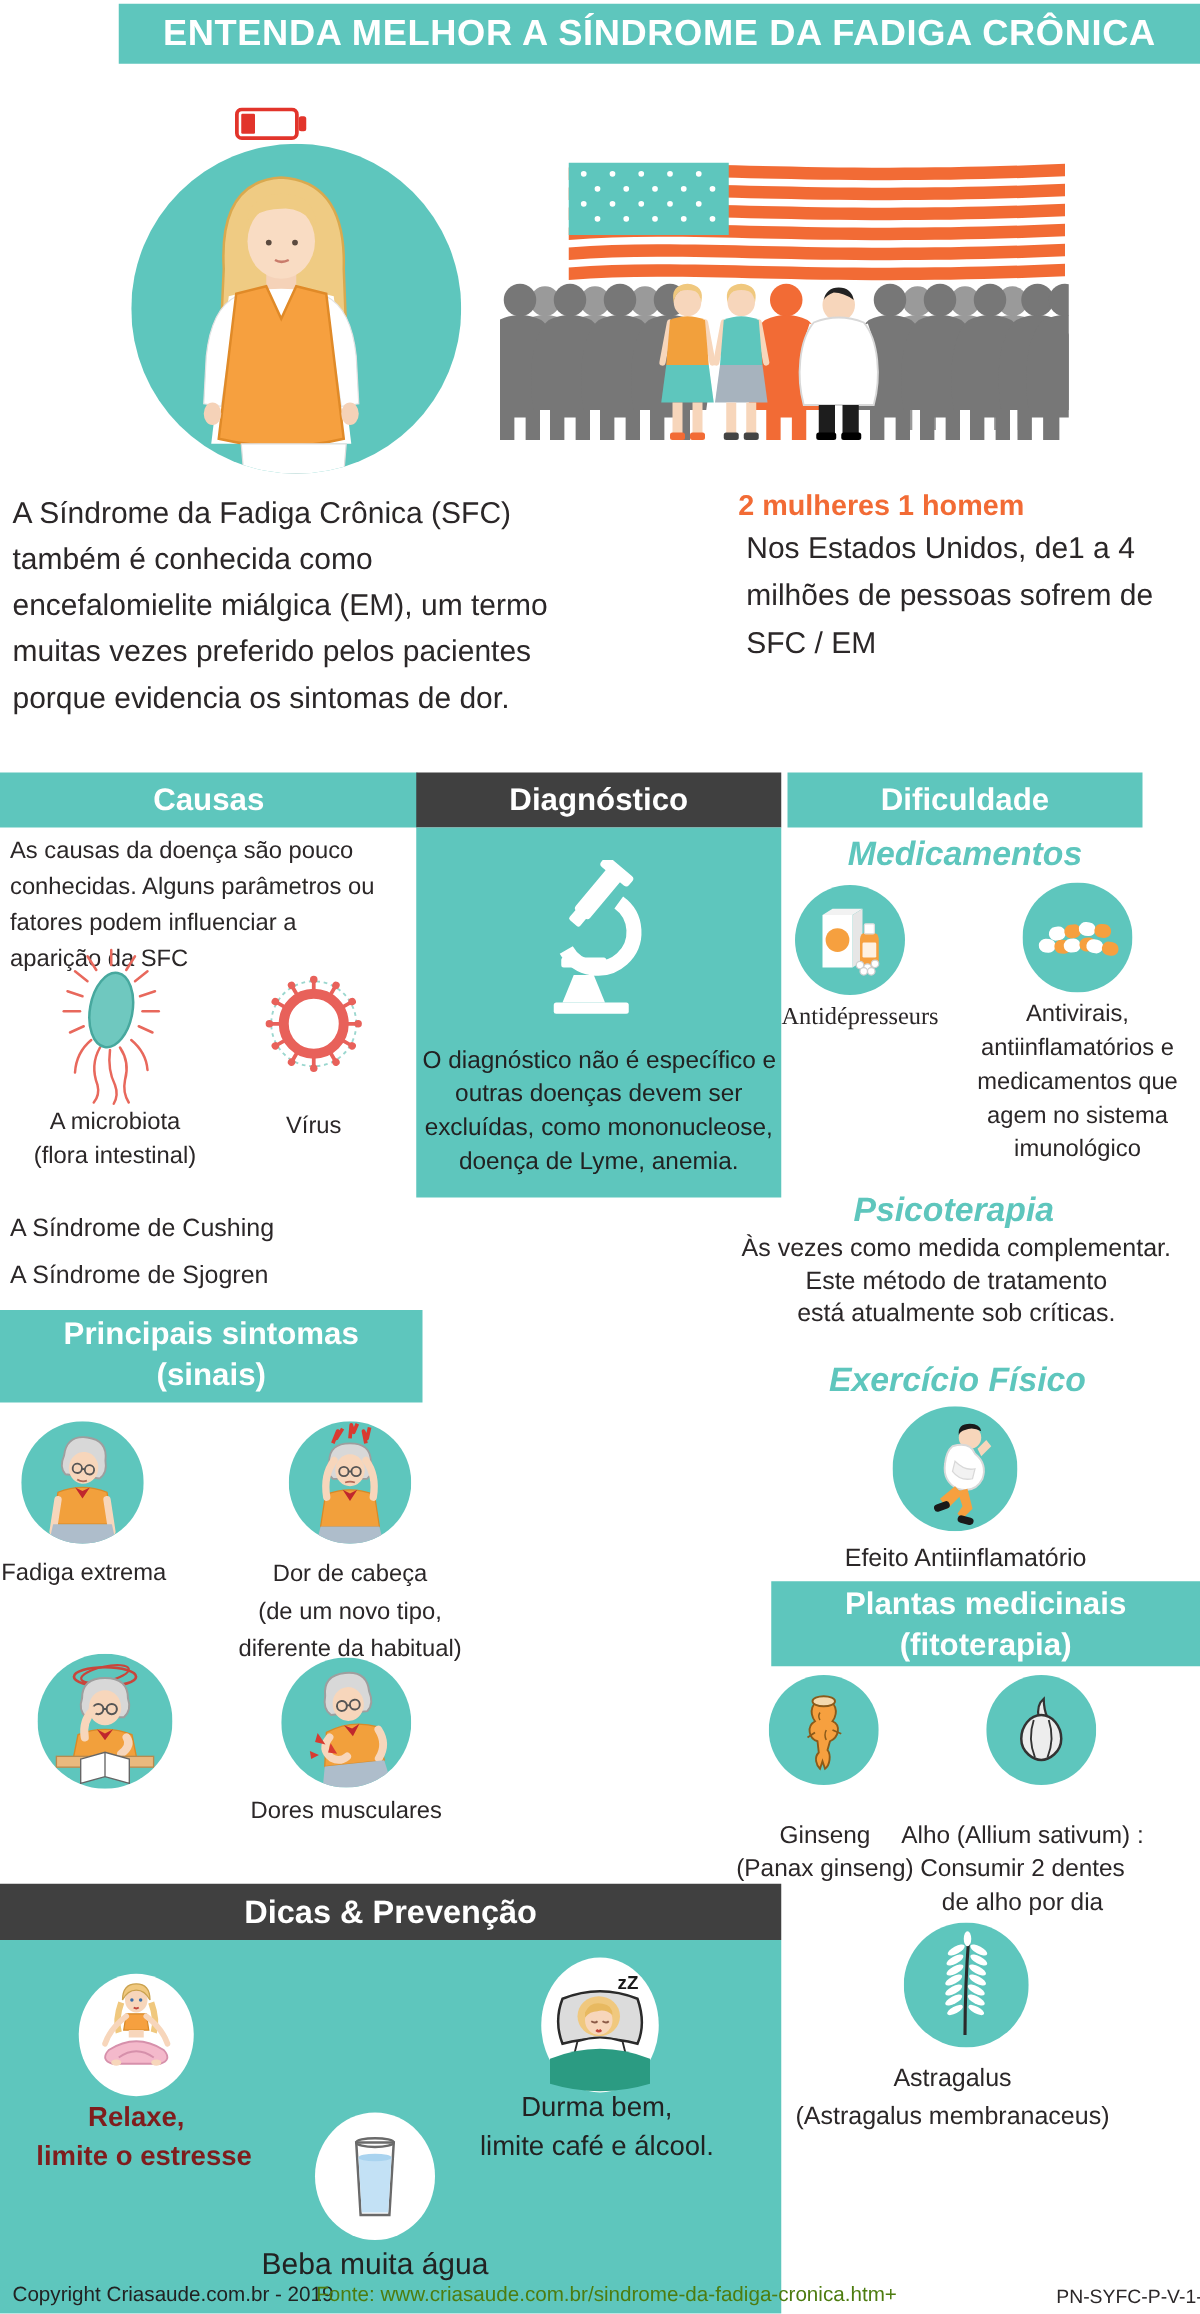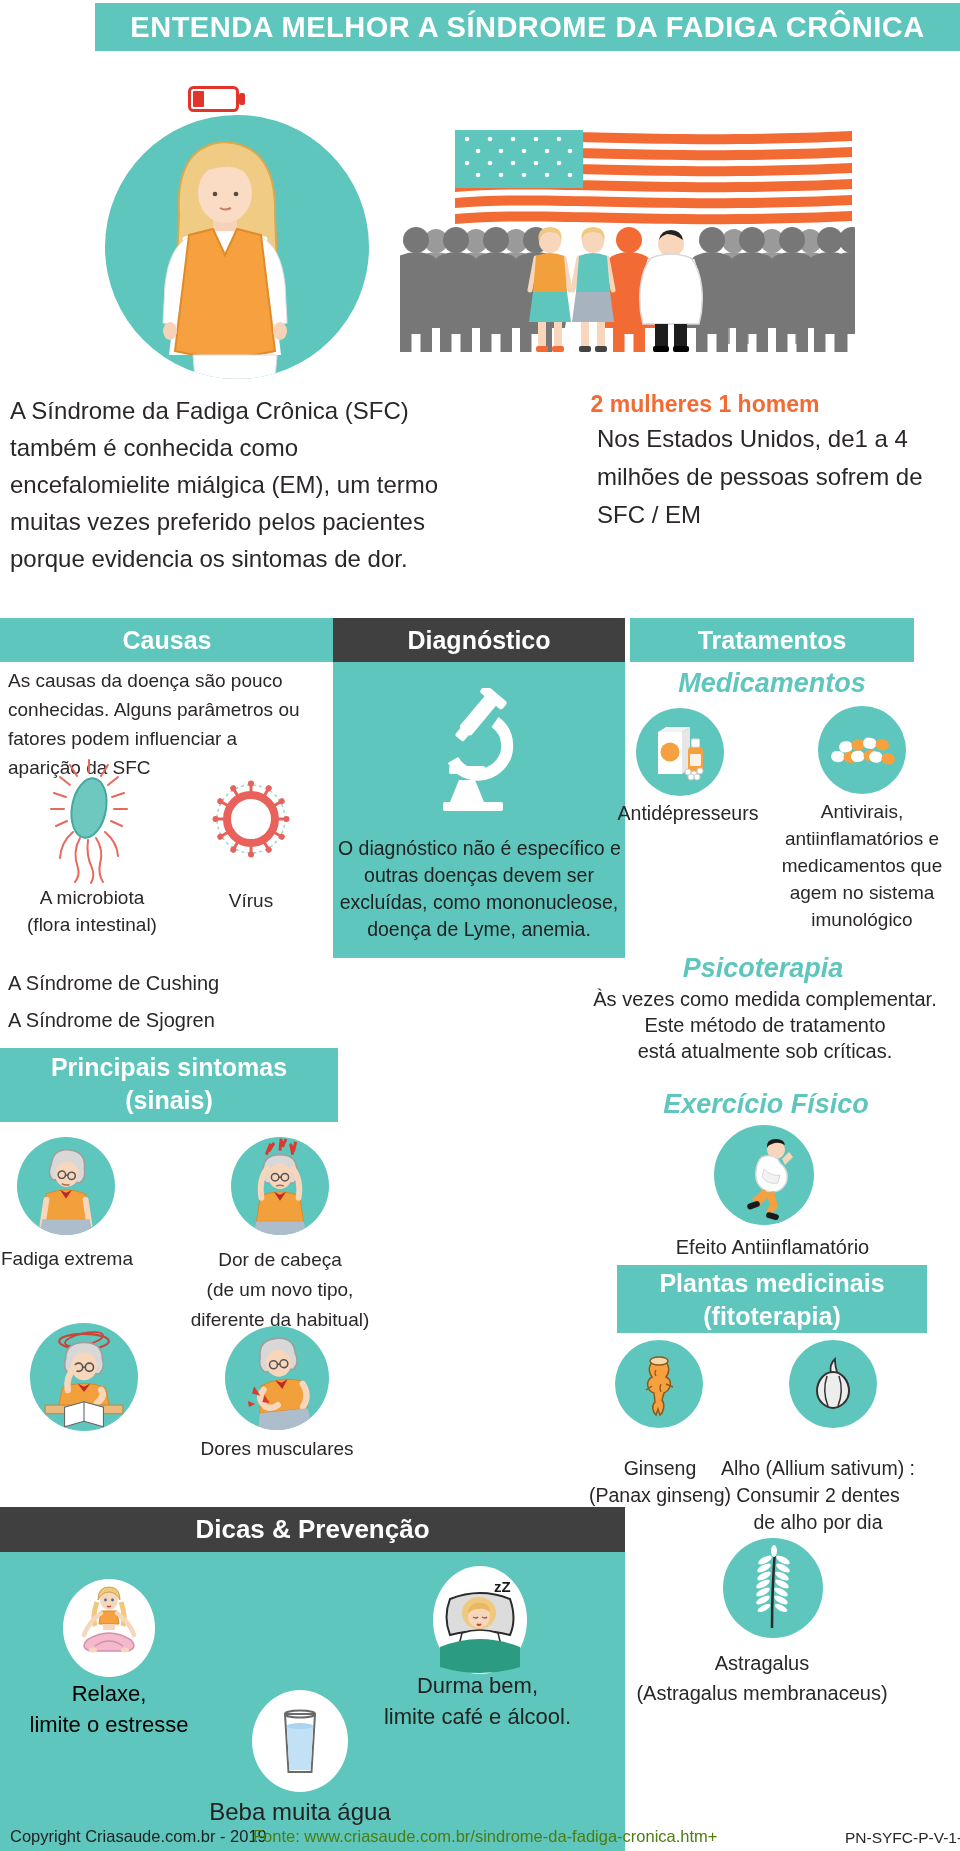--- a/index.html
+++ b/index.html
@@ -160,21 +160,21 @@
 porque evidencia os sintomas de dor.</div>
 
   <div class="abs t center" style="left:555px;top:391px;width:300px;font-size:23px;font-weight:bold;color:#F26B35;">2 mulheres 1 homem</div>
 
   <div class="abs t" style="left:555px;top:420px;font-size:24px;line-height:38px;margin-left:42px;">Nos Estados Unidos, de1 a 4
 milhões de pessoas sofrem de
 SFC / EM</div>
 
   <div class="abs bar" style="left:0;top:618px;width:334px;height:44px;line-height:44px;font-size:25px;">Causas</div>
   <div class="abs bar orange" style="left:333px;top:618px;width:292px;height:44px;line-height:44px;font-size:25px;">Diagnóstico</div>
-  <div class="abs bar" style="left:630px;top:618px;width:284px;height:44px;line-height:44px;font-size:25px;">Tratamentos</div>
+  <div class="abs bar" style="left:630px;top:618px;width:284px;height:44px;line-height:44px;font-size:25px;">Dificuldade</div>
 
   <div class="abs t body-txt" style="left:8px;top:666px;">As causas da doença são pouco
 conhecidas. Alguns parâmetros ou
 fatores podem influenciar a
 aparição da SFC</div>
 
   <svg class="abs" style="left:42px;top:752px;" width="95" height="135" viewBox="0 0 95 135">
     <g stroke="#E8685C" stroke-width="2" stroke-linecap="round" fill="none">
       <path d="M35 24 L28 13"></path>
         <path d="M47 20 L47 8"></path>
@@ -306,21 +306,21 @@
         </g>
     </defs>
     <circle cx="44" cy="44" r="44" fill="#5EC6BD"></circle>
     <use href="#cap" transform="translate(34 40) rotate(-8)"></use>
     <use href="#cap" transform="translate(58 38) rotate(7)"></use>
     <use href="#cap" transform="translate(26 51) rotate(4)"></use>
     <use href="#cap" transform="translate(46 50) rotate(-4)"></use>
     <use href="#cap" transform="translate(64 52) rotate(9)"></use>
   </svg>
 
-  <div class="abs t lbl" style="left:588px;top:800px;width:200px;font-size:19.5px;">Antidépresseurs</div>
+  <div class="abs t lbl" style="left:588px;top:800px;width:200px;font-size:19.5px;font-family:Liberation Serif, serif;">Antidépresseurs</div>
   <div class="abs t lbl" style="left:762px;top:798px;width:200px;">Antivirais,
 antiinflamatórios e
 medicamentos que
 agem no sistema
 imunológico</div>
 
   <div class="abs t h-italic" style="left:620px;top:953px;width:286px;">Psicoterapia</div>
   <div class="abs t center" style="left:585px;top:986px;width:360px;font-size:20px;line-height:26px;">Às vezes como medida complementar.
 Este método de tratamento
 está atualmente sob críticas.</div>
@@ -335,21 +335,21 @@
     <path d="M48 32 Q62 28 66 38 Q76 46 72 58 Q66 70 52 66 Q40 60 42 46 Q43 36 48 32 Z" fill="#fff" stroke="#d9d9d9" stroke-width="1.5"></path>
     <path d="M50 44 Q58 52 66 50 L64 58 Q54 60 48 52 Z" fill="#f2f2f2" stroke="#d9d9d9"></path>
     <path d="M50 64 L38 74 L44 82 L56 70 Z" fill="#F6A03F"></path>
     <path d="M60 66 L64 82 L56 90 L52 86 L56 80 L52 68 Z" fill="#F6A03F"></path>
     <rect x="33" y="77" width="13" height="6" rx="3" fill="#1a1a1a" transform="rotate(-20 40 80)"></rect>
     <rect x="52" y="88" width="13" height="6" rx="3" fill="#1a1a1a" transform="rotate(15 58 91)"></rect>
   </svg>
 
   <div class="abs t center" style="left:630px;top:1236px;width:285px;font-size:20px;">Efeito Antiinflamatório</div>
 
-  <div class="abs bar t" style="left:617px;top:1265px;width:310px;height:68px;font-size:25px;line-height:33px;padding-top:2px;box-sizing:border-box;">Plantas medicinais
+  <div class="abs bar t" style="left:617px;top:1265px;width:343px;height:68px;font-size:25px;line-height:33px;padding-top:2px;box-sizing:border-box;">Plantas medicinais
 (fitoterapia)</div>
 
   <svg class="abs" style="left:615px;top:1340px;" width="88" height="88" viewBox="0 0 88 88">
     <circle cx="44" cy="44" r="44" fill="#5EC6BD"></circle>
     <path d="M44 20 C34 20 32 30 37 37 C30 41 32 51 39 53 L40 62 C36 66 38 72 41 75 L43 69 L45 75 C49 72 50 64 47 60 L49 53 C56 50 58 40 51 37 C56 30 54 20 44 20 Z" fill="#F6A03F" stroke="#8a5a1a" stroke-width="1.5"></path>
     <ellipse cx="44" cy="21" rx="9" ry="4" fill="#F4D9AD" stroke="#8a5a1a" stroke-width="1.5"></ellipse>
     <path d="M41 30 q-2 3 0 6 M46 44 q-2 4 0 8" stroke="#8a5a1a" stroke-width="1.2" fill="none"></path>
     <path d="M51 44 l7 3 M37 46 l-6 4" stroke="#8a5a1a" stroke-width="1.5" fill="none"></path>
   </svg>
 
@@ -539,21 +539,21 @@
     <ellipse cx="47" cy="48" rx="17" ry="16" fill="#F0C87E"></ellipse>
     <ellipse cx="47" cy="51" rx="11" ry="12" fill="#F7D6BB"></ellipse>
     <path d="M36 45 Q40 36 50 38 Q58 39 58 47 Q52 42 46 44 Q40 44 36 49 Z" fill="#E8B960"></path>
     <path d="M41 52 q3 2 5 0 M50 52 q3 2 5 0" stroke="#8a5a46" stroke-width="1.5" fill="none"></path>
     <path d="M45 59 q2 2 4 0" stroke="#c2453b" stroke-width="2" fill="none"></path>
     <path d="M30 68 Q48 62 66 68 L70 84 L26 84 Z" fill="#fff" stroke="#2a2a2a" stroke-width="1.5"></path>
     <path d="M8 82 Q48 66 88 82 L88 102 Q48 114 8 102 Z" fill="#2B9B82"></path>
   </svg>
   <span class="abs" style="left:494px;top:1578px;font-size:15px;font-weight:bold;color:#1a1a1a;">zZ</span>
 
-  <div class="abs t center" style="left:29px;top:1678px;width:160px;font-size:22px;line-height:31px;color:#000000;">Relaxe,
+  <div class="abs t center" style="left:29px;top:1678px;width:160px;font-size:22px;line-height:31px;color:#7f1d1d;font-weight:bold;">Relaxe,
 limite o estresse</div>
   <div class="abs t center" style="left:370px;top:1670px;width:215px;font-size:22px;line-height:31px;color:#222;">Durma bem,
 limite café e álcool.</div>
 
   <svg class="abs" style="left:250px;top:1688px;" width="100" height="106" viewBox="0 0 100 106">
     <ellipse cx="50" cy="53" rx="48" ry="51" fill="#fff"></ellipse>
     <path d="M35 26 L65 26 L61.5 84 L38.5 84 Z" fill="#fdfdfd" stroke="#6a6a6a" stroke-width="2"></path>
     <path d="M36.8 38 L63.2 38 L60.6 82 L39.4 82 Z" fill="#C3E1F5"></path>
     <ellipse cx="50" cy="38" rx="13.2" ry="3" fill="#A9D3EF"></ellipse>
     <ellipse cx="50" cy="26" rx="15" ry="3.5" fill="none" stroke="#6a6a6a" stroke-width="2"></ellipse>

